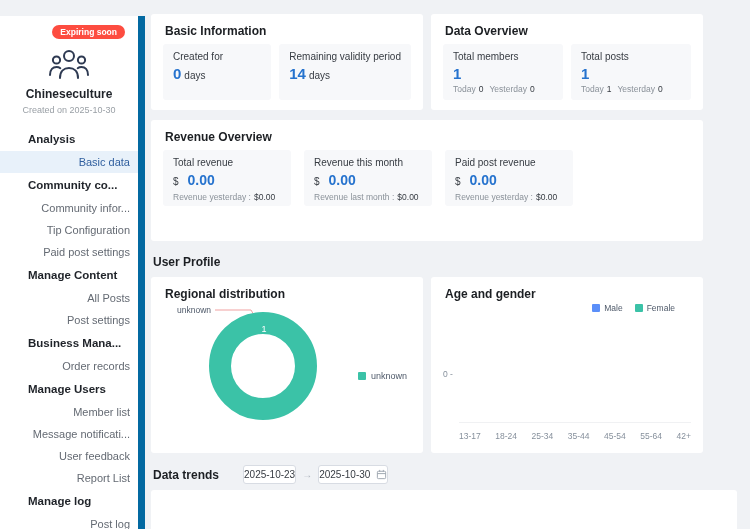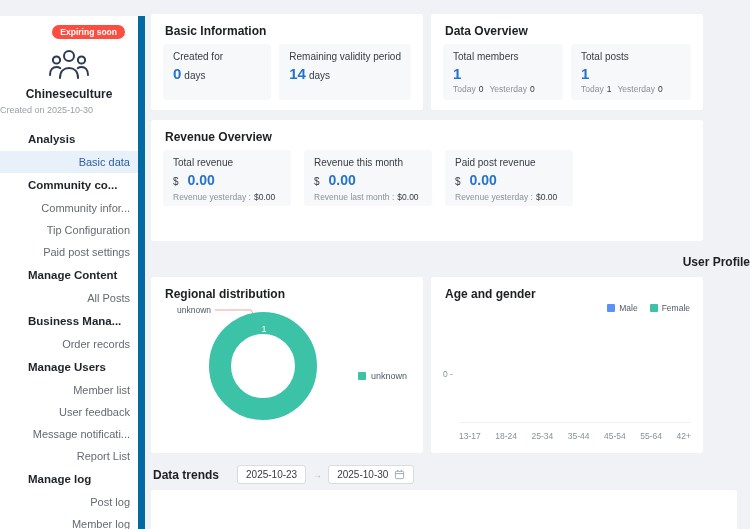--- a/index.html
+++ b/index.html
@@ -4,21 +4,21 @@
 <style>
   html,body{margin:0;padding:0;}
   body{font-family:"Liberation Sans",sans-serif;background:#f0f2f5;}
   .app{position:relative;width:750px;height:529px;overflow:hidden;background:#f0f2f5;}
 
   
   .sidebar{position:absolute;left:0;top:16px;width:145px;height:100%;background:#fff;border-right:7px solid #0369a1;box-sizing:border-box;overflow:hidden;}
   .badge{position:absolute;top:9px;right:13px;background:#fd4c40;color:#fff;font-size:8.5px;font-weight:bold;padding:2px 8px;border-radius:9px;}
   .avatar{margin:30px auto 0;width:46px;height:36px;display:flex;align-items:center;justify-content:center;}
   .cname{text-align:center;font-size:12px;font-weight:bold;color:#1f2329;margin-top:5px;}
-  .cdate{font-size:9px;color:#9aa0a6;margin-top:4px;}
+  .cdate{text-align:center;font-size:9px;color:#9aa0a6;margin-top:4px;}
   .menu{margin-top:12px;}
   .menu-header{padding:6px 8px 6px 28px;font-size:11.5px;font-weight:bold;color:#1f2329;}
   .menu-item{padding:5px 8px 5px 28px;font-size:11px;color:#646a73;cursor:pointer;text-align:right;}
   .menu-item.active{background:#e8f1fa;color:#2f5e9e;}
 
   
   .main{position:absolute;left:145px;top:0;right:0;bottom:0;padding:14px 0 0 6px;box-sizing:border-box;}
   .row{display:flex;gap:8px;width:564px;}
   .card{background:#fff;border-radius:3px;box-sizing:border-box;}
   .half{width:272px;}
@@ -32,43 +32,43 @@
   .num-sm{font-size:14px;padding-left:6px;}
   .unit{font-size:10px;color:#363b42;margin-left:3px;}
   .currency{font-size:10px;color:#363b42;margin-right:3px;}
   .tiny-row{margin-top:2px;font-size:8.5px;line-height:10px;color:#8a9199;white-space:nowrap;}
   .tiny-val{color:#363b42;margin:0 6px 0 3px;}
 
   .card-revenue{width:552px;height:121px;margin-top:10px;}
   .rev-row{display:flex;gap:13px;padding:0 12px 10px;}
   .rev-box{width:128px;flex:none;height:56px;background:#f7f8fa;border-radius:3px;padding:7px 10px;box-sizing:border-box;}
 
-  .section-title{font-size:12px;font-weight:bold;color:#1c1f23;margin:14px 0 8px 2px;text-align:right;}
+  .section-title{font-size:12px;font-weight:bold;color:#1c1f23;margin:14px 0 8px 2px;}
 
   
   .chart-card{height:176px;position:relative;}
   .donut-svg{position:absolute;left:0;top:26px;width:272px;height:146px;}
   .callout-text{font-size:8.5px;fill:#4e5969;}
   .callout-line{fill:none;stroke:#f0a1a1;stroke-width:1;}
   .donut-ring{fill:none;stroke-width:22;}
   .donut-value{font-size:9px;fill:#ffffff;text-anchor:middle;}
   .pie-legend{position:absolute;right:16px;top:94px;display:flex;align-items:center;gap:5px;font-size:9px;color:#4e5969;cursor:pointer;}
   .sw{display:inline-block;width:8px;height:8px;border-radius:1px;}
   .sw-teal{background:#3bc2a7;}
   .sw-blue{background:#5b8ff9;}
-  .ag-legend{position:absolute;right:13px;top:26px;display:flex;gap:12px;font-size:8.5px;color:#4e5969;}
+  .ag-legend{position:absolute;right:28px;top:26px;display:flex;gap:12px;font-size:8.5px;color:#4e5969;}
   .legend-item{display:flex;align-items:center;gap:4px;cursor:pointer;}
   .y-tick{position:absolute;left:12px;top:92px;font-size:8.5px;color:#86909c;}
   .x-axis-line{position:absolute;left:28px;right:12px;bottom:30px;border-top:1px solid #f0f1f3;}
   .x-axis{position:absolute;left:28px;right:12px;bottom:12px;display:flex;justify-content:space-between;font-size:8.5px;color:#86909c;}
 
   
   .trends-bar{display:flex;align-items:center;gap:6px;margin:12px 0 6px 2px;}
-  .trends-title{font-size:12px;font-weight:bold;color:#1c1f23;margin-right:12px;}
-  .date-box{display:flex;align-items:flex-end;gap:6px;border:1px solid #d8dce3;border-radius:3px;background:#fff;padding:3px 8px;font-size:10px;color:#363b42;cursor:pointer;}
+  .trends-title{font-size:12px;font-weight:bold;color:#1c1f23;margin-right:18px;}
+  .date-box{display:flex;align-items:flex-end;gap:6px;border:1px solid #d8dce3;border-radius:3px;background:#fff;padding:3px 0;font-size:10px;color:#363b42;cursor:pointer;}
   .arrow{color:#b0b6bf;font-size:10px;}
   .trends-card{width:586px;height:120px;}
 </style>
 </head>
 <body>
 
 <div class="app">
 
   <aside class="sidebar">
     <div class="badge">Expiring soon</div>
@@ -89,28 +89,29 @@
       <div class="menu-header">Analysis</div>
       <div class="menu-item active">Basic data</div>
 
       <div class="menu-header">Community co...</div>
       <div class="menu-item">Community infor...</div>
       <div class="menu-item">Tip Configuration</div>
       <div class="menu-item">Paid post settings</div>
 
       <div class="menu-header">Manage Content</div>
       <div class="menu-item">All Posts</div>
+      <div class="menu-item">Post settings</div>
 
       <div class="menu-header">Business Mana...</div>
       <div class="menu-item">Order records</div>
 
       <div class="menu-header">Manage Users</div>
       <div class="menu-item">Member list</div>
+      <div class="menu-item">Message notificati...</div>
       <div class="menu-item">User feedback</div>
-      <div class="menu-item">Message notificati...</div>
       <div class="menu-item">Report List</div>
 
       <div class="menu-header">Manage log</div>
       <div class="menu-item">Post log</div>
       <div class="menu-item">Member log</div>
     </nav>
   </aside>
 
   <main class="main">
 

